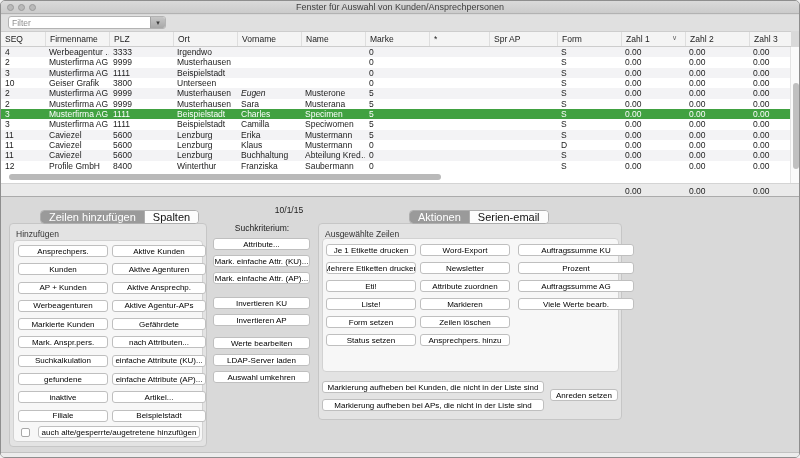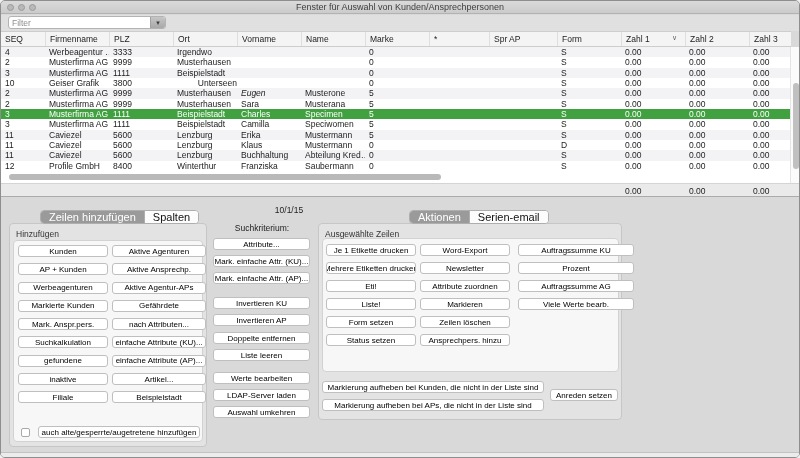--- a/index.html
+++ b/index.html
@@ -191,21 +191,21 @@
         <div class="cell" style="width: 68px;"></div>
         <div class="cell" style="width: 64px;">S</div>
         <div class="cell" style="width: 64px;">0.00</div>
         <div class="cell" style="width: 64px;">0.00</div>
         <div class="cell" style="width: 42px;">0.00</div>
       </div>
       <div class="trow">
         <div class="cell" style="width: 44px;">10</div>
         <div class="cell" style="width: 64px;">Geiser Grafik</div>
         <div class="cell" style="width: 64px;">3800</div>
-        <div class="cell" style="width: 64px; text-align: right;">Unterseen</div>
+        <div class="cell" style="width: 64px;">Unterseen</div>
         <div class="cell" style="width: 64px;"></div>
         <div class="cell" style="width: 64px;"></div>
         <div class="cell" style="width: 64px;">0</div>
         <div class="cell" style="width: 60px;"></div>
         <div class="cell" style="width: 68px;"></div>
         <div class="cell" style="width: 64px;">S</div>
         <div class="cell" style="width: 64px;">0.00</div>
         <div class="cell" style="width: 64px;">0.00</div>
         <div class="cell" style="width: 42px;">0.00</div>
       </div>
@@ -354,20 +354,24 @@
 
     <div class="tabs tabs-right">
       <div class="tab selected">Aktionen</div>
       <div class="tab">Serien-email</div>
     </div>
 
     <div class="tabpanel tabpanel-left">
       <div class="grouplabel">Hinzufügen</div>
       <div class="whitebox whitebox-left">
         <div class="lgrid" id="left-grid">
+            <div class="lrow">
+              <button class="btn">Ansprechpers.</button>
+              <button class="btn">Aktive Kunden</button>
+            </div>
             <div class="lrow">
               <button class="btn">Kunden</button>
               <button class="btn">Aktive Agenturen</button>
             </div>
             <div class="lrow">
               <button class="btn">AP + Kunden</button>
               <button class="btn">Aktive Ansprechp.</button>
             </div>
             <div class="lrow">
               <button class="btn">Werbeagenturen</button>
@@ -410,24 +414,20 @@
       <div id="mid-groups">
           <div class="midgroup g0">
             <button class="btn">Attribute...</button>
             <button class="btn">Mark. einfache Attr. (KU)...</button>
             <button class="btn">Mark. einfache Attr. (AP)...</button>
           </div>
           <div class="midgroup g1">
             <button class="btn">Invertieren KU</button>
             <button class="btn">Invertieren AP</button>
           </div>
-          <div class="midgroup g2">
-            <button class="btn">Doppelte entfernen</button>
-            <button class="btn">Liste leeren</button>
-          </div>
           <div class="midgroup g3">
             <button class="btn">Werte bearbeiten</button>
             <button class="btn">LDAP-Server laden</button>
             <button class="btn">Auswahl umkehren</button>
           </div>
         </div>
     </div>
 
     <div class="tabpanel tabpanel-right">
       <div class="grouplabel">Ausgewählte Zeilen</div>

